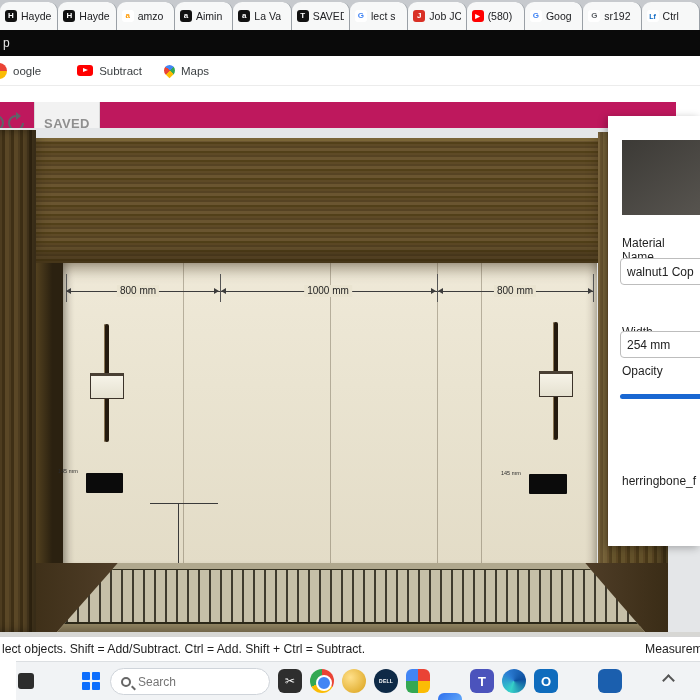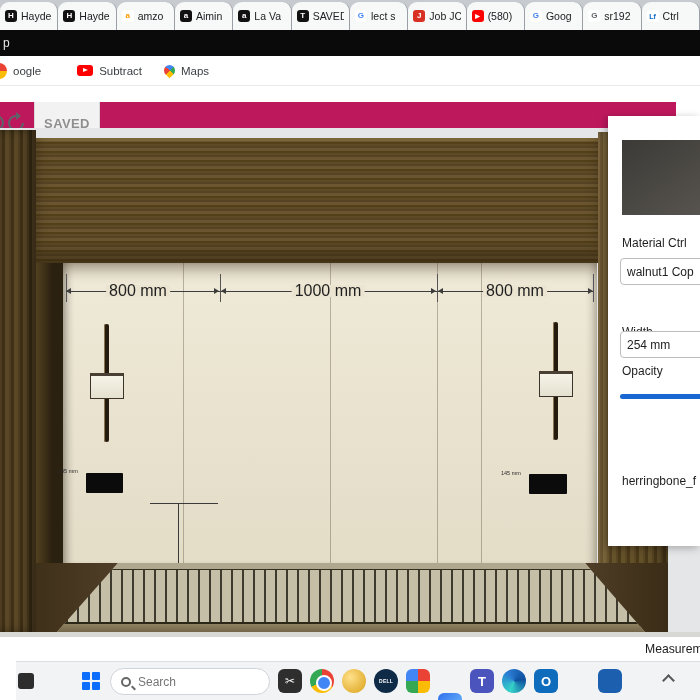--- a/index.html
+++ b/index.html
@@ -27,21 +27,21 @@
 .tico{position:absolute;top:9px;width:24px;height:24px;cursor:pointer}
 
 .canvas{left:0;top:128px;width:700px;height:508px;background:#e4e6e8;overflow:hidden;cursor:crosshair}
 .beam{left:36px;top:10px;width:564px;height:125px;background:repeating-linear-gradient(0deg,#5e4a26 0 2px,#524019 2px 4px,#6a5530 4px 7px,#564323 7px 9px);box-shadow:inset 0 -12px 14px rgba(40,28,10,.45),inset 0 3px 0 #7b6638}
 .colR{left:598px;top:4px;width:70px;height:506px;background:repeating-linear-gradient(90deg,#5a4623 0 2px,#4a3919 2px 5px,#63512a 5px 9px);box-shadow:inset 12px 0 14px -6px rgba(255,226,170,.25),inset -10px 0 12px rgba(0,0,0,.3)}
 .colL{left:0;top:2px;width:36px;height:502px;background:repeating-linear-gradient(90deg,#4e3d20 0 2px,#3e2f15 2px 5px,#5a4726 5px 9px);box-shadow:inset -8px 0 10px rgba(0,0,0,.4)}
 .colLi{left:36px;top:135px;width:27px;height:369px;background:linear-gradient(90deg,#53411f,#2b2110 60%)}
 .wall{left:63px;top:135px;width:534px;height:302px;background:linear-gradient(180deg,#efe9d8,var(--wall-cream) 40%,#e3dcc7);box-shadow:inset 0 10px 14px -4px rgba(60,45,20,.45),inset 8px 0 10px -6px rgba(0,0,0,.35),inset -8px 0 10px -6px rgba(0,0,0,.25)}
 .seam{top:135px;width:1px;height:302px;background:rgba(80,70,50,.35)}
 .dline{background:#3c3c3c}
-.dimlab{font-size:16px;color:#1f1f1f;background:var(--wall-cream);padding:0 3px;line-height:12px;transform:translateX(-50%)}
+.dimlab{font-size:10px;color:#1f1f1f;background:var(--wall-cream);padding:0 3px;line-height:12px;transform:translateX(-50%)}
 .arrR{width:0;height:0;border-top:3px solid transparent;border-bottom:3px solid transparent;border-left:5px solid #3c3c3c}
 .arrL{width:0;height:0;border-top:3px solid transparent;border-bottom:3px solid transparent;border-right:5px solid #3c3c3c}
 .rod{width:5px;height:118px;background:#241a0e;border-radius:2px;box-shadow:inset 1px 0 0 #8a7552}
 .shade{width:34px;height:26px;background:linear-gradient(#f6f3e8,#e5e1d0);border:1px solid #3c332a;border-top:3px solid #4a4034}
 .blkbox{height:20px;background:#0b0b0b;border-radius:1px}
 .tiny{font-size:10px;transform:scale(.55);transform-origin:left top;color:#2a2a2a;white-space:nowrap}
 .surround{left:36px;top:435px;width:632px;height:71px;background:linear-gradient(90deg,#3f3019,#52402a 15%,#52402a 85%,#3a2c16)}
 .bed{left:55px;top:433px;width:592px;height:72px;clip-path:polygon(63px 2px,530px 2px,590px 71px,2px 71px);background:repeating-linear-gradient(90deg,#3f3a2e 0 2px,var(--slat-gray) 2px 11px)}
 .bed-top{position:absolute;left:0;right:0;top:2px;height:7px;background:#b0a88e;border-bottom:1px solid #33301f}
 .bed-front{position:absolute;left:0;right:0;bottom:0;height:11px;background:linear-gradient(#8f8260,#6e6247);border-top:2px solid #2c2818}
@@ -233,30 +233,31 @@
   <div class="abs surround"></div>
   <div class="abs bed">
     <div class="bed-top"></div>
     <div class="bed-front"></div>
   </div>
   <div class="abs floor"></div>
 </div>
 
 <div class="abs panel">
   <div class="thumb"></div>
-  <div class="plabel" style="top:120px">Material Ctrl</div>
+  <div class="plabel" style="top:120px">Material Name</div>
   <input class="pinput" style="top: 142px;" value="walnut1 Cop">
   <div class="plabel" style="top:209px">Width</div>
   <input class="pinput" style="top: 215px;" value="254 mm">
   <div class="plabel" style="top:248px">Opacity</div>
   <div class="slider"></div>
   <div class="plabel" style="top:358px">herringbone_f</div>
 </div>
 
 <div class="abs status">
+  <span style="position:absolute;left:2px">lect objects. Shift = Add/Subtract. Ctrl = Add. Shift + Ctrl = Subtract.</span>
   <span style="position:absolute;left:645px">Measurem</span>
 </div>
 
 <div class="abs taskbar">
   <div class="abs ic-corner"></div>
   <div class="abs winlogo">
       <b></b>
       <b></b>
       <b></b>
       <b></b>

